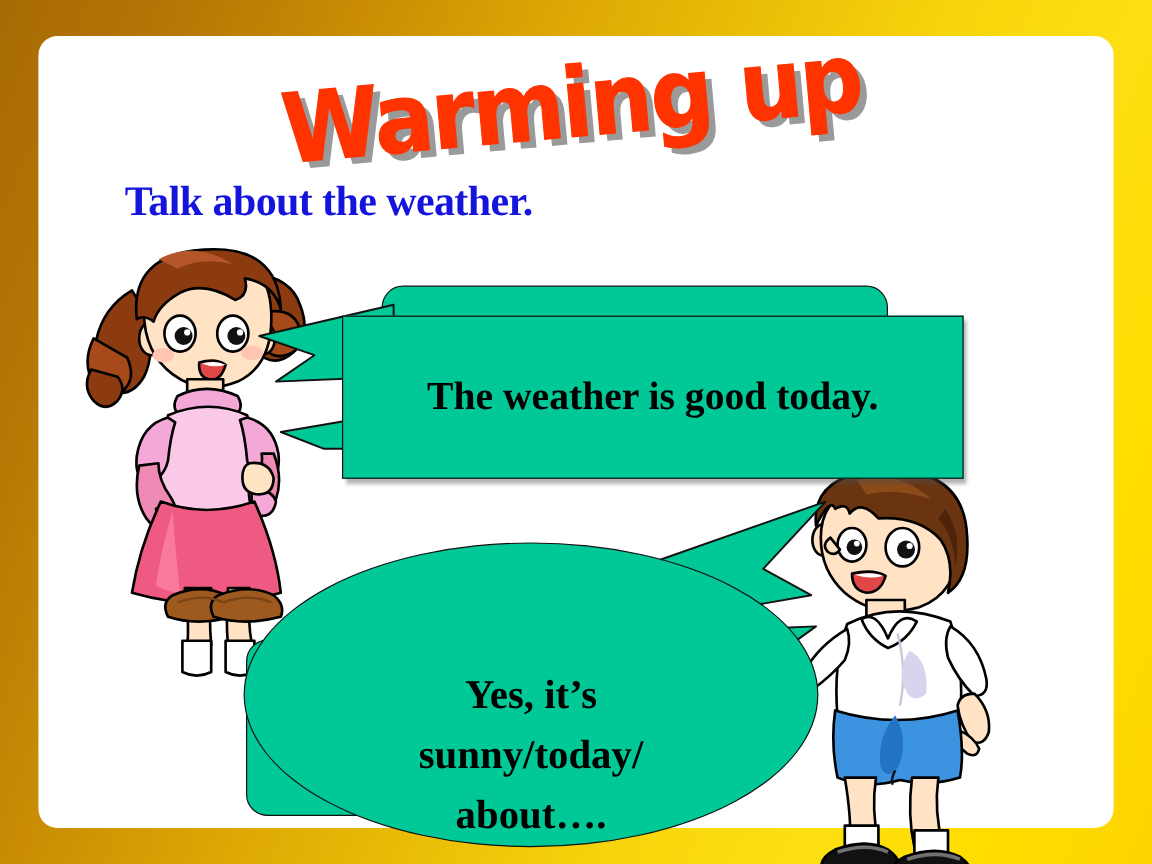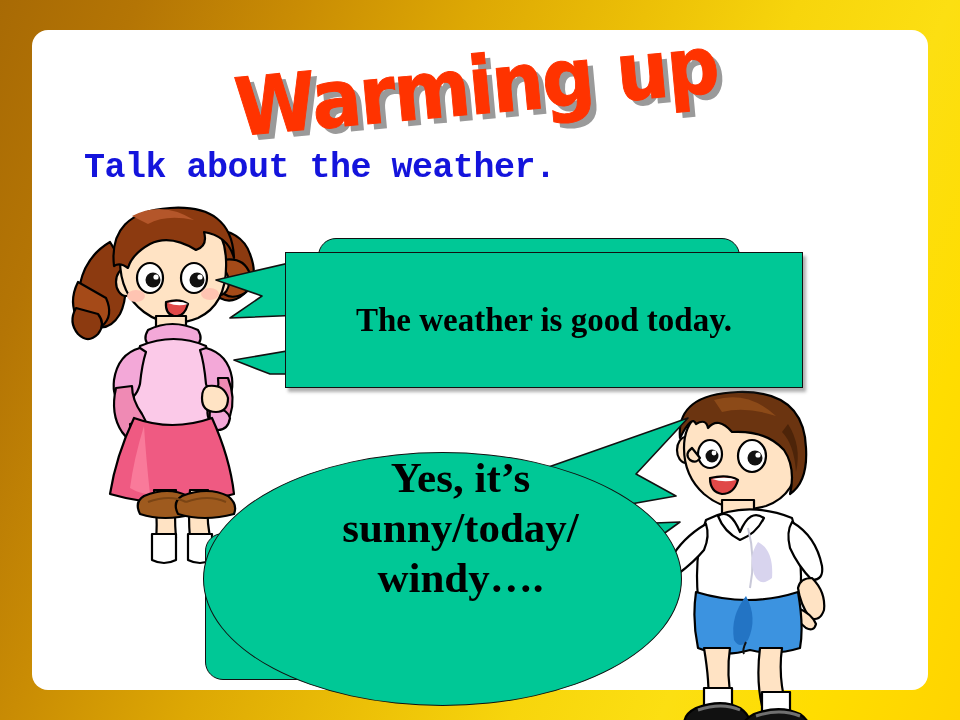--- a/index.html
+++ b/index.html
@@ -30,56 +30,56 @@
     font-family:"DejaVu Sans",sans-serif;
     font-weight:bold;font-size:80px;line-height:92px;
     letter-spacing:-2px;text-align:center;white-space:nowrap;
     transform:scaleX(0.92);
   }
   .wa.shadow{color:#9a9a9a;transform:scaleX(0.92) translate(6px,6px);}
   .wa.fill{color:#ff3300;-webkit-text-stroke:1px #ff3300;}
 
   
   #subtitle{
-    position:absolute;left:84px;top:148px;
-    font-family:Liberation Mono, monospace;
+    position:absolute;left:104px;top:148px;
+    font-family:Liberation Serif, serif;
     font-weight:bold;font-size:35px;letter-spacing:-0.5px;
     color:#1414dc;white-space:nowrap;
   }
 
   
   .ghost-round{
     position:absolute;border:1.6px solid #111;background:#00c896;
     border-radius:18px;
   }
   #ghost1{left:318px;top:238px;width:420px;height:120px;}
   #ghost2{left:205px;top:533px;width:330px;height:145px;}
 
   #bubble1{
-    position:absolute;left:285px;top:252px;width:516px;height:134px;
+    position:absolute;left:285px;top:263px;width:516px;height:134px;
     background:#00c896;border:1.6px solid #111;
     box-shadow:3px 4px 3px rgba(80,80,80,.45);
   }
   #bubble1 .txt{
     position:absolute;left:0;top:0;width:100%;height:100%;
     display:flex;align-items:center;justify-content:center;
     font-family:"Liberation Serif","DejaVu Serif",serif;
     font-weight:bold;font-size:33px;line-height:44px;color:#000;
     text-align:center;padding:0 24px;box-sizing:border-box;
   }
 
   #bubble2{
     position:absolute;left:203px;top:452px;width:477px;height:252px;
     background:#00c896;border:1.6px solid #111;border-radius:50%;
   }
   #bubble2 .txt{
-    position:absolute;left:18px;top:0;width:100%;height:100%;
-    display:flex;flex-direction:column;align-items:center;justify-content:flex-start;
+    position:absolute;left:0;top:0;width:100%;height:100%;
+    display:flex;flex-direction:column;align-items:center;justify-content:flex-end;
     font-family:"Liberation Serif","DejaVu Serif",serif;
-    font-weight:bold;font-size:43px;line-height:50px;color:#000;
+    font-weight:bold;font-size:34px;line-height:50px;color:#000;
     text-align:center;padding:0 60px;box-sizing:border-box;
   }
 
   .tail{position:absolute;overflow:visible;}
   #tails1{left:210px;top:240px;width:120px;height:160px;}
   #tails2{left:540px;top:400px;width:190px;height:180px;}
 
   .kid{position:absolute;overflow:visible;}
   #girl{left:70px;top:190px;width:222px;height:330px;}
   #boy{left:648px;top:392px;width:240px;height:312px;}
@@ -237,17 +237,17 @@
 
   <svg class="tail" id="tails2" viewBox="0 0 190 180">
     <path d="M0 70 L148 18 L96 74 L136 96 L0 120 Z" fill="#00c896" stroke="#111" stroke-width="1.6" stroke-linejoin="round"></path>
     <path d="M40 126 L140 122 L104 148 L44 154 Z" fill="#00c896" stroke="#111" stroke-width="1.6" stroke-linejoin="round"></path>
   </svg>
 
   <div id="bubble2">
     <div class="txt">
       <span>Yes, it’s</span>
       <span>sunny/today/</span>
-      <span>windy….</span>
+      <span>about….</span>
     </div>
   </div>
 
 </div>
 
 </body></html>

